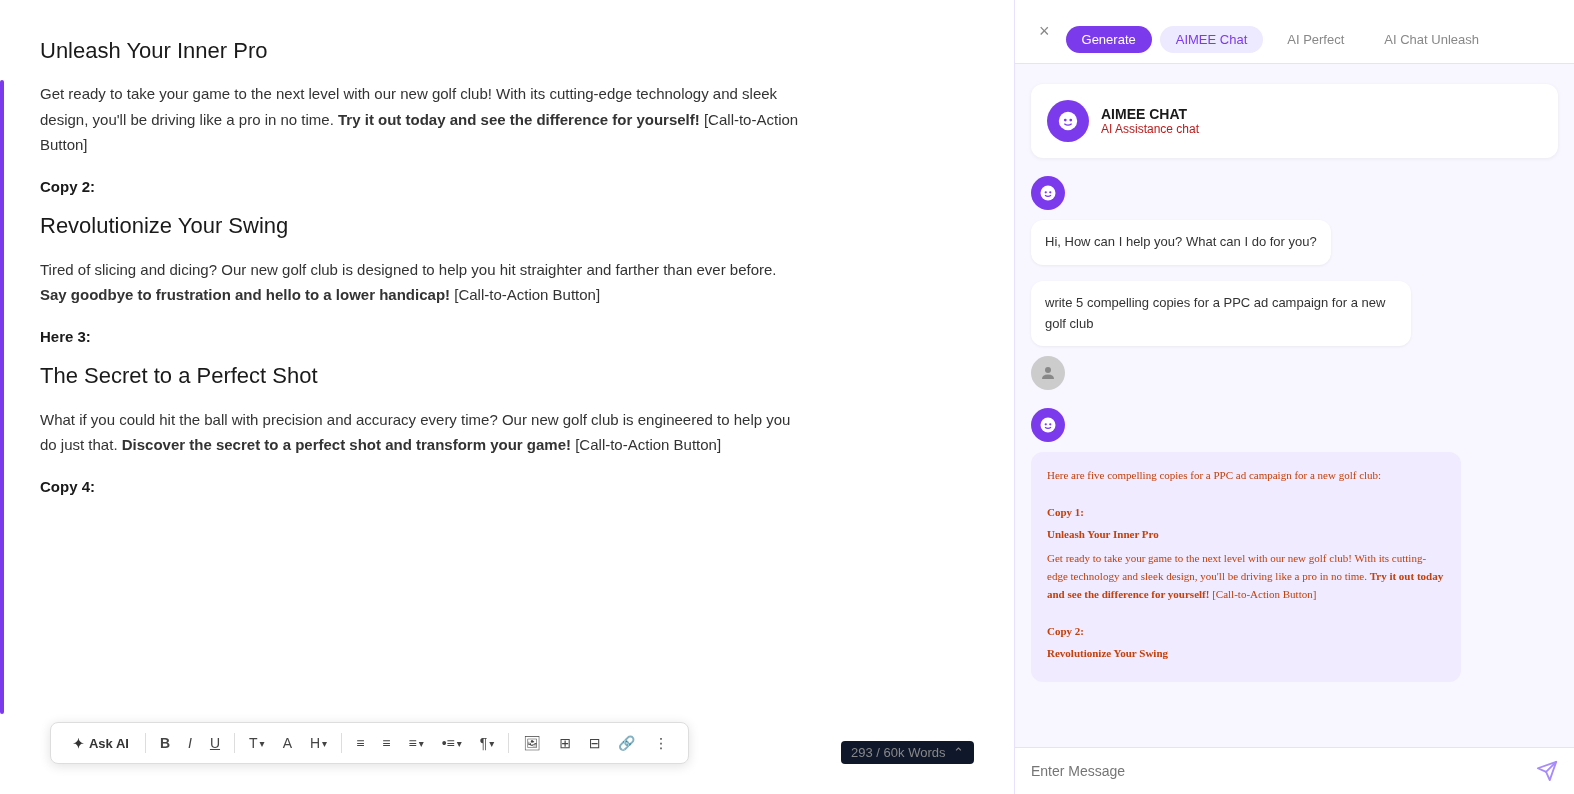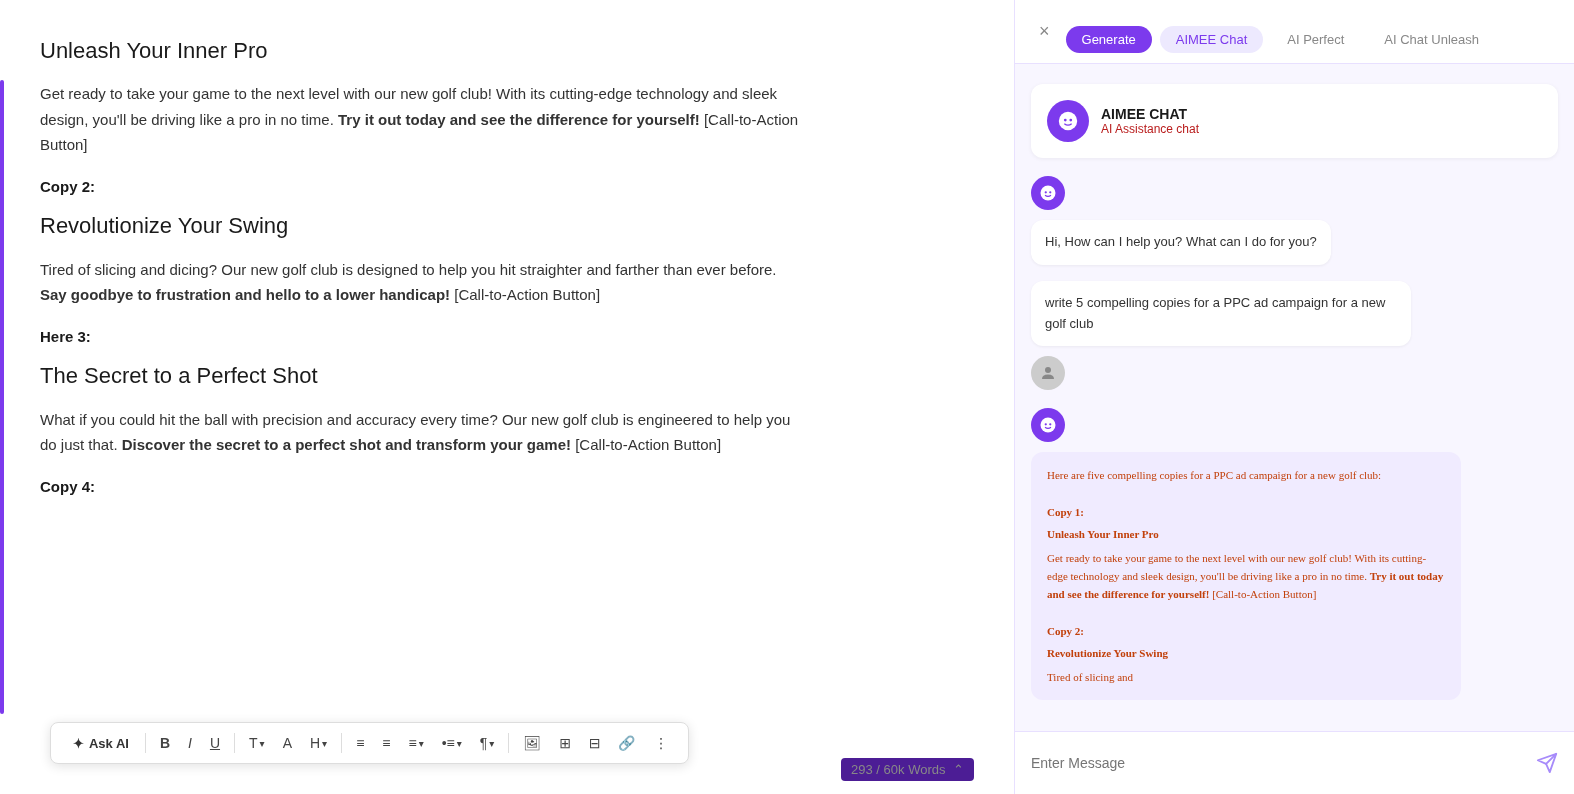--- a/index.html
+++ b/index.html
@@ -87,25 +87,25 @@
 
     .toolbar-divider {
       width: 1px;
       height: 20px;
       background: #ddd;
       margin: 0 2px;
     }
 
     .word-count {
       position: fixed;
-      bottom: 13px;
+      bottom: 30px;
       right: 600px;
       font-size: 13px;
       color: #888;
-      background: #4c1d95;
+      background: #0f172a;
       padding: 4px 10px;
       border-radius: 4px;
     }
 
     
     .right-panel {
       width: 560px;
       background: #f8f6ff;
       display: flex;
       flex-direction: column;
@@ -284,21 +284,21 @@
       margin-bottom: 4px;
     }
 
     .ai-response-bubble .copy-title {
       font-weight: 700;
       margin-bottom: 6px;
     }
 
     
     .chat-input-area {
-      padding: 20px 16px;
+      padding: 12px 16px;
       background: #fff;
       border-top: 1px solid #e8e0ff;
       display: flex;
       align-items: center;
       gap: 10px;
     }
 
     .chat-input {
       flex: 1;
       border: none;
@@ -496,21 +496,20 @@
         <p class="copy-num">Copy 1:</p>
         <p class="copy-title">Unleash Your Inner Pro</p>
         <p>
           <span>Get ready to take your game to the next level with our new golf club! With its cutting-edge technology and sleek design, you'll be driving like a pro in no time.</span>
           <span class="bold">Try it out today and see the difference for yourself!</span>
           <span>[Call-to-Action Button]</span>
         </p>
         <br>
         <p class="copy-num">Copy 2:</p>
         <p class="copy-title">Revolutionize Your Swing</p>
-        <p>Tired of slicing and</p>
       </div>
     </div>
 
   </div>
 
   <div class="chat-input-area">
     <input class="chat-input" type="text" placeholder="Enter Message" style="">
     <button class="send-btn">
       <svg width="22" height="22" viewBox="0 0 24 24" fill="none">
         <path d="M22 2L11 13" stroke="#a78bfa" stroke-width="2" stroke-linecap="round"></path>

